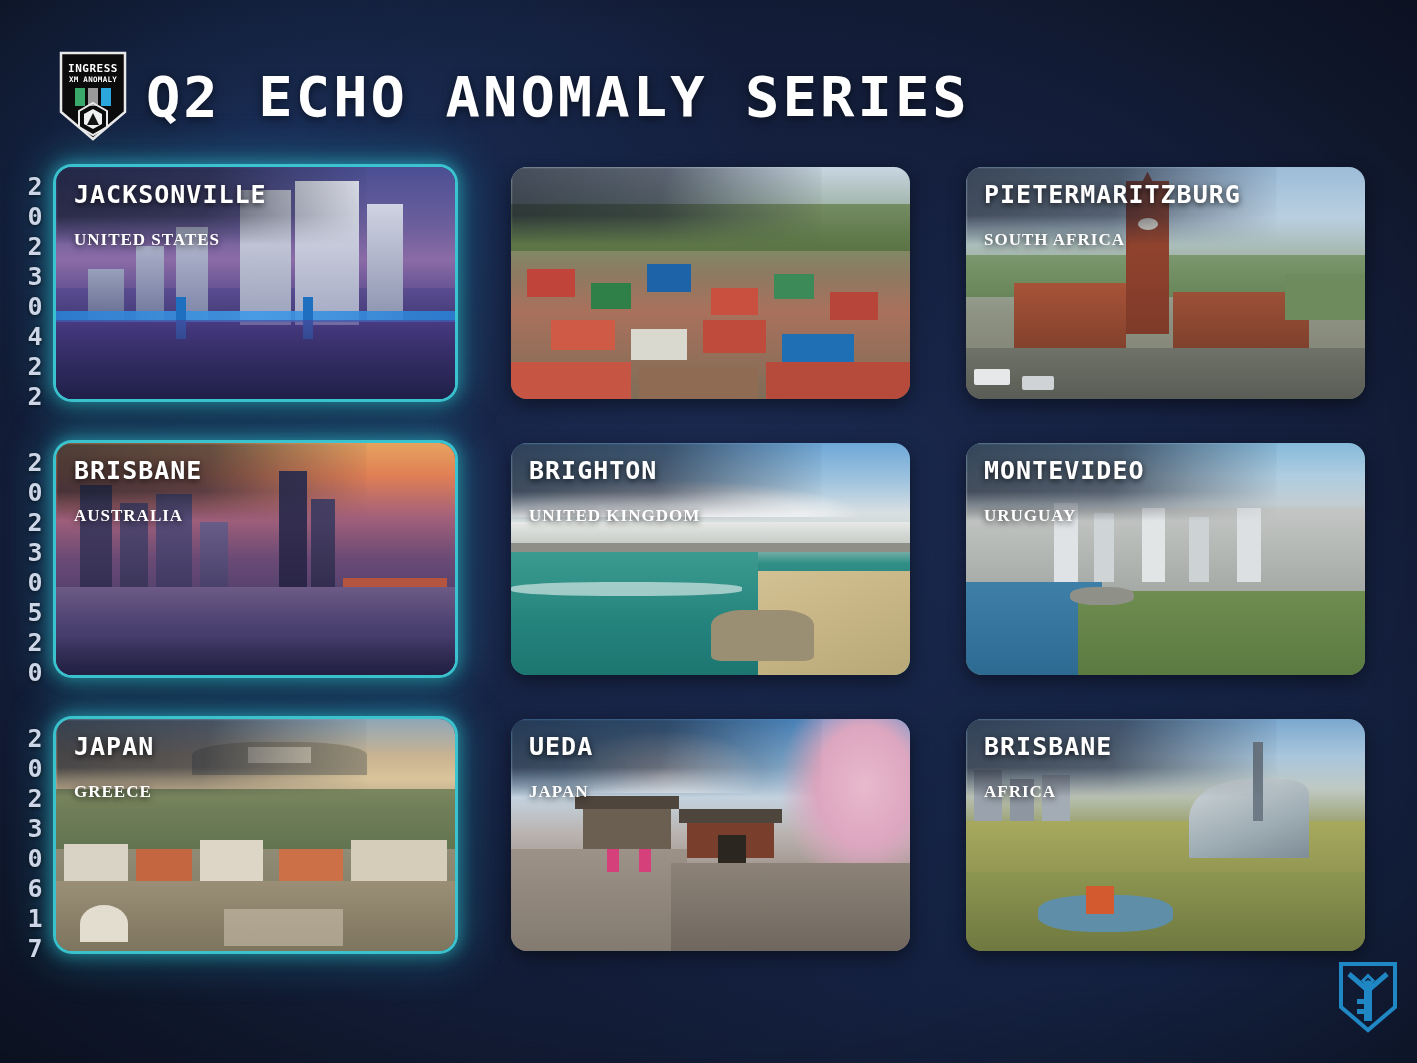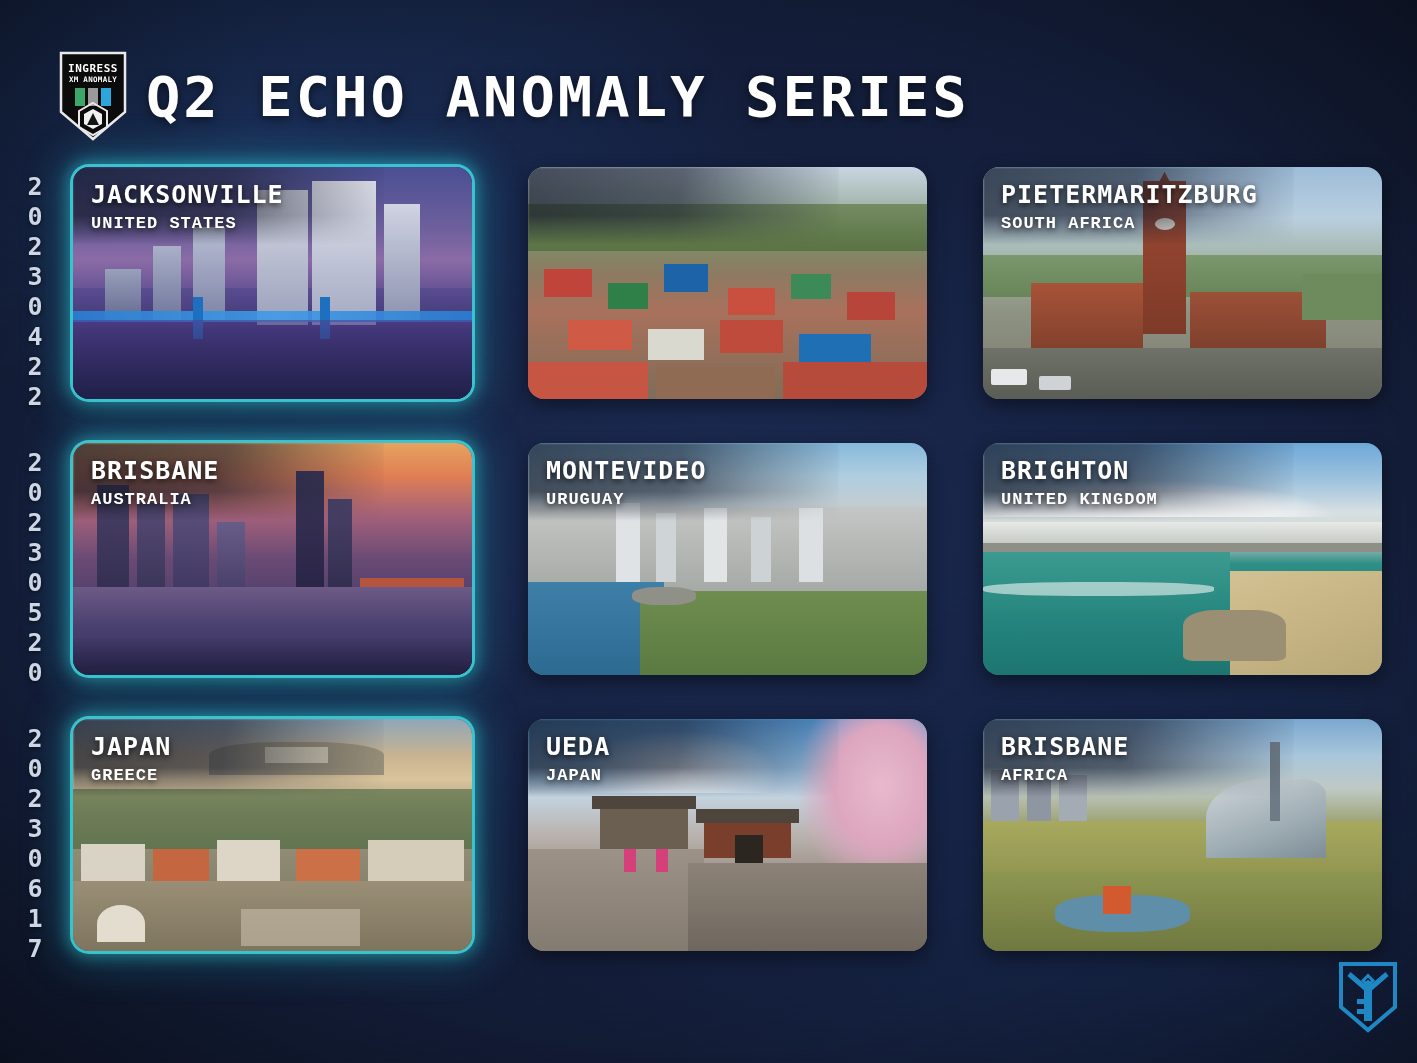--- a/index.html
+++ b/index.html
@@ -77,21 +77,21 @@
     color: #cdd6e6;
     text-shadow: 0 1px 4px rgba(0,0,0,.6);
     z-index: 5;
     user-select: none;
   }
   .date-rail span { display: block; }
 
   
   .grid {
     position: absolute;
-    left: 73px;
+    left: 56px;
     top: 167px;
     width: 1308px;
     height: 786px;
     display: grid;
     grid-template-columns: 399px 399px 399px;
     grid-template-rows: 232px 232px 232px;
     column-gap: 56px;
     row-gap: 44px;
     z-index: 4;
   }
@@ -133,29 +133,29 @@
     font-family: "DejaVu Sans Mono", monospace;
     font-weight: bold;
     font-size: 25px;
     letter-spacing: 1px;
     color: #ffffff;
     text-shadow: 0 2px 6px rgba(0,0,0,.75);
     white-space: nowrap;
     line-height: 28px;
   }
   .card .country {
-    font-family: Liberation Mono, monospace;
+    font-family: Liberation Serif, serif;
     font-weight: bold;
     font-size: 17px;
     letter-spacing: 1px;
     color: #ffffff;
     text-shadow: 0 2px 6px rgba(0,0,0,.75);
     white-space: nowrap;
     line-height: 22px;
-    margin-top: 4px;
+    margin-top: 20px;
   }
 
   
   .footer-left {
     position: absolute;
     left: 16px;
     bottom: 12px;
     font-size: 25px;
     color: #c7d0e0;
     text-shadow: 0 1px 4px rgba(0,0,0,.6);
@@ -309,52 +309,52 @@
         <div style="position:absolute;left:0;bottom:0;width:100%;height:16%;background:linear-gradient(180deg,rgba(60,50,95,.2),rgba(30,28,60,.8));"></div>
       </div>
       <div class="scrim"></div>
       <div class="labels">
         <div class="city">BRISBANE</div>
         <div class="country">AUSTRALIA</div>
       </div>
     </div>
 
     <div class="card">
+      <div class="photo" style="background:linear-gradient(180deg,#6ea8d8 0%,#9ec3de 16%,#d8dfe2 30%,#cfd6d2 40%,#2f8f86 52%,#1f7d78 70%,#2c8a80 100%);">
+        <div style="position:absolute;left:0;right:0;top:12%;height:20%;background:radial-gradient(ellipse 60% 100% at 40% 100%, #ffffff 0%, rgba(255,255,255,.6) 55%, rgba(255,255,255,0) 80%);"></div>
+        <div style="position:absolute;left:0;right:0;top:34%;height:9%;background:linear-gradient(180deg,#e6e9e6,#c7ccc7);"></div>
+        <div style="position:absolute;left:0;right:0;top:43%;height:4%;background:#8e8f86;"></div>
+        <div style="position:absolute;left:38%;top:55%;right:0;bottom:0;background:linear-gradient(160deg,#d8c79a 0%,#c9b787 50%,#b9a877 100%);"></div>
+        <div style="position:absolute;left:0;top:47%;width:62%;bottom:0;background:linear-gradient(180deg,#3c9b90 0%,#23837c 60%,#1d7570 100%);"></div>
+        <div style="position:absolute;left:0;top:60%;width:58%;height:6%;background:rgba(255,255,255,.55);border-radius:40%;"></div>
+        <div style="position:absolute;left:50%;top:72%;width:26%;height:22%;background:#9a8f72;border-radius:30% 30% 10% 10%;"></div>
+      </div>
+      <div class="scrim"></div>
+      <div class="labels">
+        <div class="city">BRIGHTON</div>
+        <div class="country">UNITED KINGDOM</div>
+      </div>
+    </div>
+
+    <div class="card">
       <div class="photo" style="background:linear-gradient(180deg,#86b9da 0%,#aecde0 14%,#c2cdd2 26%,#a8aca6 46%,#8b9184 66%,#6f7f5e 100%);">
         <div style="position:absolute;left:0;right:0;top:28%;height:36%;background:linear-gradient(180deg,#c3c6c4 0%,#a6aaa6 100%);"></div>
         <div style="position:absolute;left:22%;top:26%;width:6%;height:34%;background:#dfe3e5;"></div>
         <div style="position:absolute;left:32%;top:30%;width:5%;height:30%;background:#cfd4d6;"></div>
         <div style="position:absolute;left:44%;top:28%;width:6%;height:32%;background:#e2e5e6;"></div>
         <div style="position:absolute;left:56%;top:32%;width:5%;height:28%;background:#cdd2d4;"></div>
         <div style="position:absolute;left:68%;top:28%;width:6%;height:32%;background:#dce0e2;"></div>
         <div style="position:absolute;left:0;top:60%;width:34%;bottom:0;background:linear-gradient(180deg,#3e7fa8,#2d6a92);"></div>
         <div style="position:absolute;left:28%;top:64%;right:0;bottom:0;background:linear-gradient(180deg,#6f8d4f 0%,#5a7a42 100%);"></div>
         <div style="position:absolute;left:26%;top:62%;width:16%;height:8%;background:#8f9088;border-radius:40%;"></div>
       </div>
       <div class="scrim"></div>
       <div class="labels">
         <div class="city">MONTEVIDEO</div>
         <div class="country">URUGUAY</div>
-      </div>
-    </div>
-
-    <div class="card">
-      <div class="photo" style="background:linear-gradient(180deg,#6ea8d8 0%,#9ec3de 16%,#d8dfe2 30%,#cfd6d2 40%,#2f8f86 52%,#1f7d78 70%,#2c8a80 100%);">
-        <div style="position:absolute;left:0;right:0;top:12%;height:20%;background:radial-gradient(ellipse 60% 100% at 40% 100%, #ffffff 0%, rgba(255,255,255,.6) 55%, rgba(255,255,255,0) 80%);"></div>
-        <div style="position:absolute;left:0;right:0;top:34%;height:9%;background:linear-gradient(180deg,#e6e9e6,#c7ccc7);"></div>
-        <div style="position:absolute;left:0;right:0;top:43%;height:4%;background:#8e8f86;"></div>
-        <div style="position:absolute;left:38%;top:55%;right:0;bottom:0;background:linear-gradient(160deg,#d8c79a 0%,#c9b787 50%,#b9a877 100%);"></div>
-        <div style="position:absolute;left:0;top:47%;width:62%;bottom:0;background:linear-gradient(180deg,#3c9b90 0%,#23837c 60%,#1d7570 100%);"></div>
-        <div style="position:absolute;left:0;top:60%;width:58%;height:6%;background:rgba(255,255,255,.55);border-radius:40%;"></div>
-        <div style="position:absolute;left:50%;top:72%;width:26%;height:22%;background:#9a8f72;border-radius:30% 30% 10% 10%;"></div>
-      </div>
-      <div class="scrim"></div>
-      <div class="labels">
-        <div class="city">BRIGHTON</div>
-        <div class="country">UNITED KINGDOM</div>
       </div>
     </div>
 
     <div class="card glow">
       <div class="photo" style="background:linear-gradient(180deg,#8fa7b8 0%,#c9b391 16%,#d9c49c 26%,#a99a83 40%,#8e8a74 58%,#77755f 100%);">
         <div style="position:absolute;left:34%;top:10%;width:44%;height:14%;background:#9a917a;border-radius:40% 40% 0 0;"></div>
         <div style="position:absolute;left:48%;top:12%;width:16%;height:7%;background:#d6cdb4;"></div>
         <div style="position:absolute;left:0;right:0;top:30%;height:26%;background:linear-gradient(180deg,#6c7e55,#59704a);opacity:.85;"></div>
         <div style="position:absolute;left:2%;top:54%;width:16%;height:16%;background:#d8d3c4;"></div>
         <div style="position:absolute;left:20%;top:56%;width:14%;height:15%;background:#c4663f;"></div>

